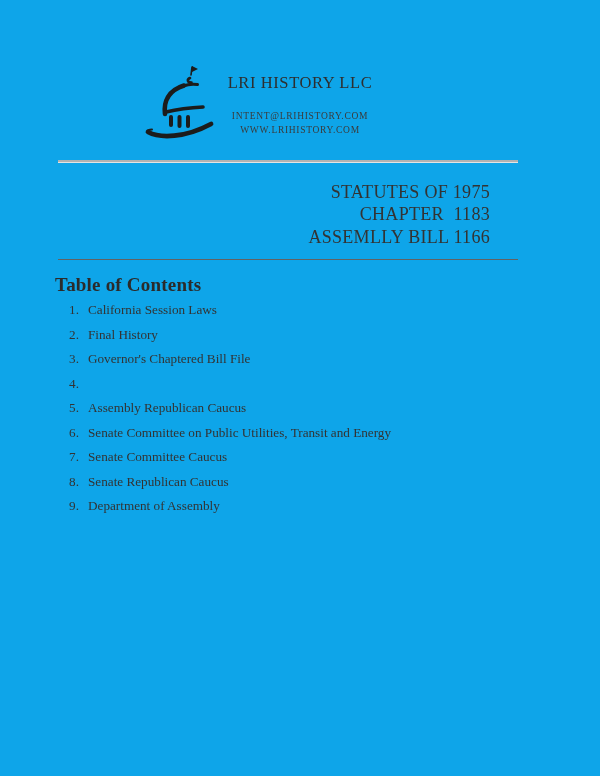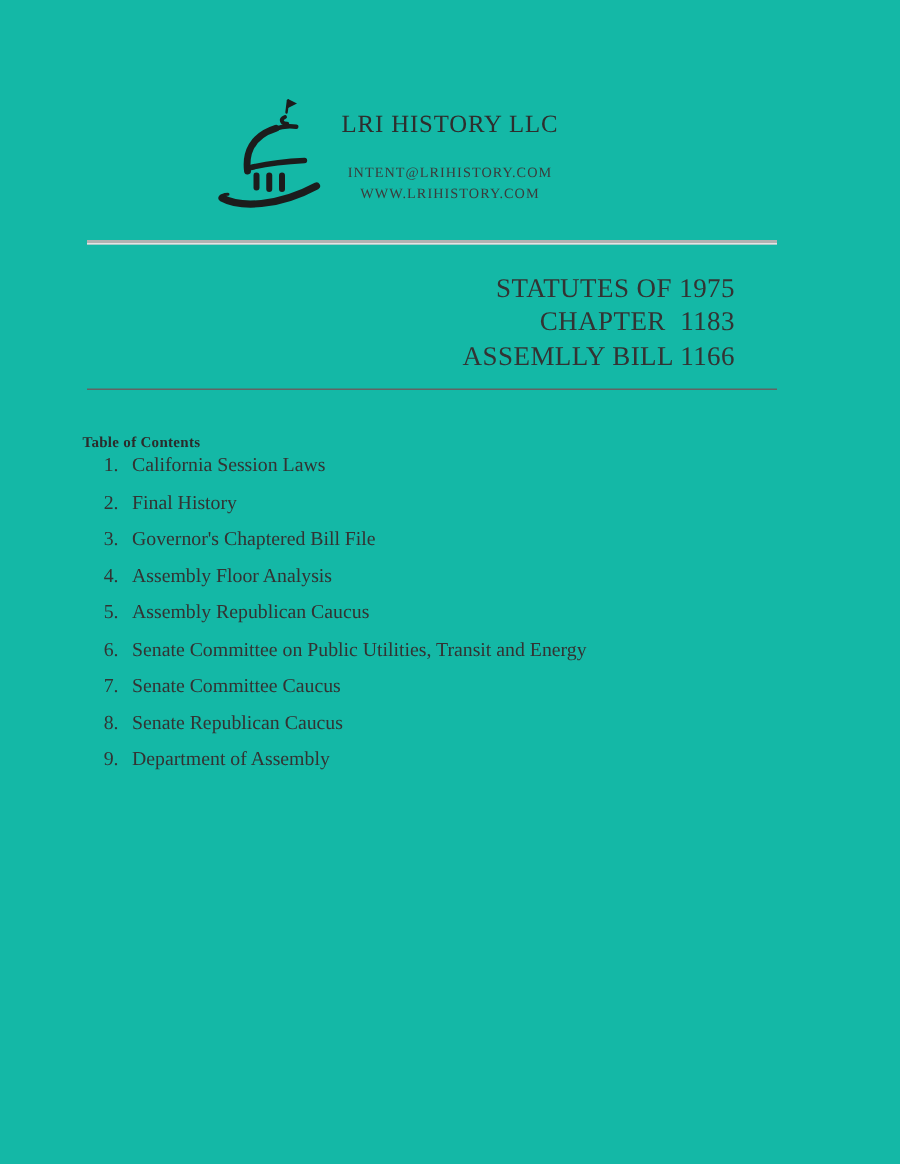--- a/index.html
+++ b/index.html
@@ -4,21 +4,21 @@
 <style>
   html, body {
     margin: 0;
     padding: 0;
     background: #ffffff;
   }
   .page {
     position: relative;
     width: 600px;
     height: 776px;
-    background: #14b8a6;
+    background: #0ea5e9;
     overflow: hidden;
     font-family: "Liberation Serif", "DejaVu Serif", serif;
     color: #333333;
   }
 
   
   .logo {
     position: absolute;
     left: 140px;
     top: 60px;
@@ -83,23 +83,23 @@
     line-height: 22.3px;
     letter-spacing: 0.3px;
     color: #333333;
     white-space: pre;
   }
 
   
   .toc-heading {
     position: absolute;
     left: 55px;
-    top: 290px;
+    top: 274px;
     font-weight: bold;
-    font-size: 10px;
+    font-size: 19px;
     letter-spacing: 0.2px;
     color: #2b2b2b;
   }
   .toc-list {
     position: absolute;
     left: 55px;
     top: 298px;
     width: 470px;
   }
   .toc-row {
@@ -170,21 +170,20 @@
     <div class="toc-row">
       <span class="toc-num">2.</span>
       <span class="toc-label">Final History</span>
     </div>
     <div class="toc-row">
       <span class="toc-num">3.</span>
       <span class="toc-label">Governor's Chaptered Bill File</span>
     </div>
     <div class="toc-row">
       <span class="toc-num">4.</span>
-      <span class="toc-label">Assembly Floor Analysis</span>
     </div>
     <div class="toc-row">
       <span class="toc-num">5.</span>
       <span class="toc-label">Assembly Republican Caucus</span>
     </div>
     <div class="toc-row">
       <span class="toc-num">6.</span>
       <span class="toc-label">Senate Committee on Public Utilities, Transit and Energy</span>
     </div>
     <div class="toc-row">

